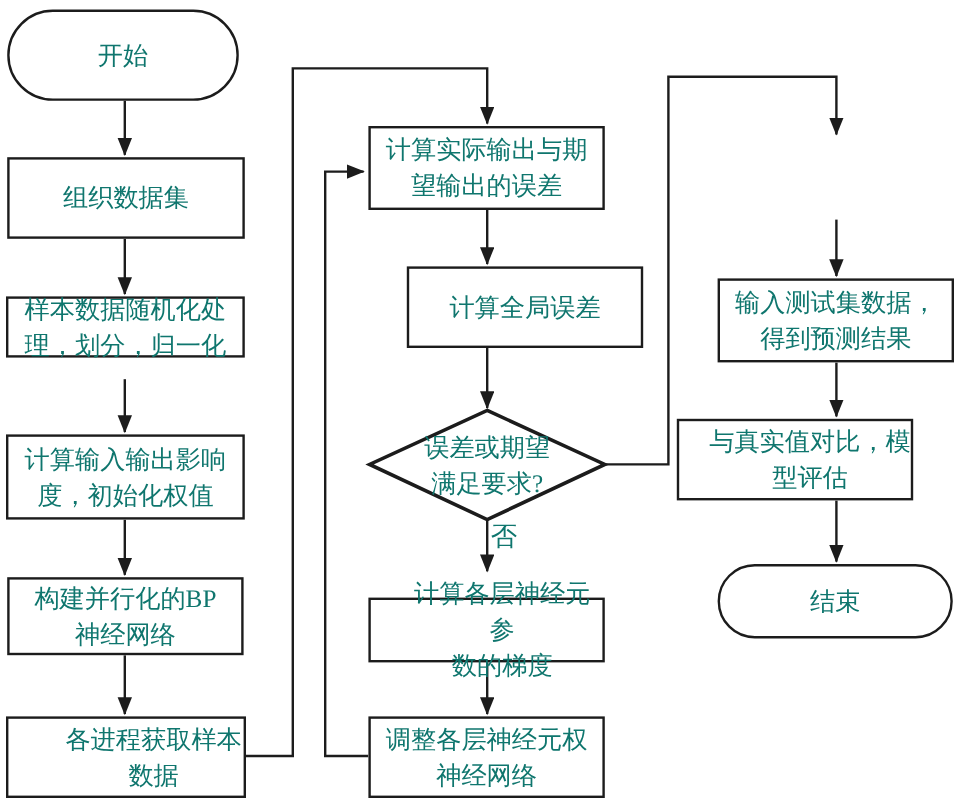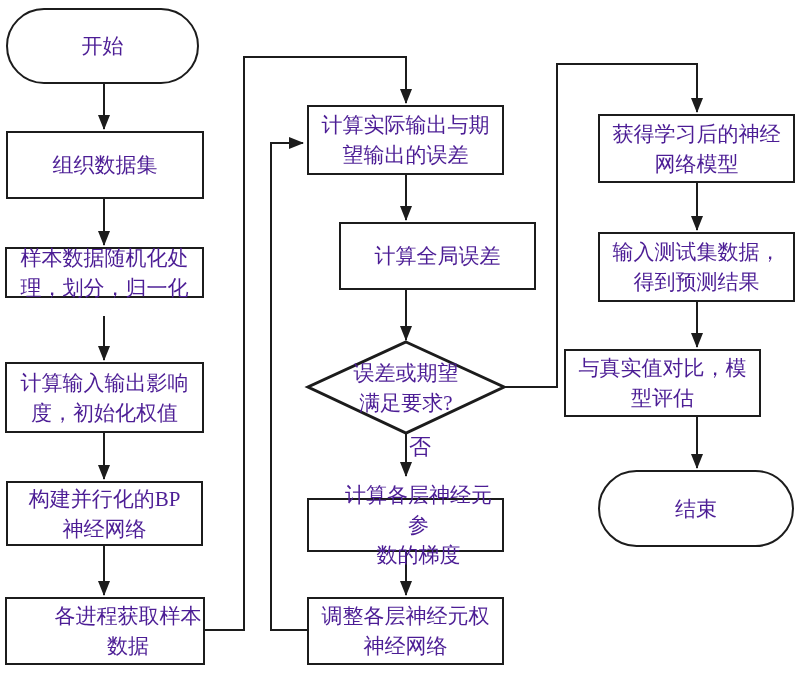--- a/index.html
+++ b/index.html
@@ -6,21 +6,21 @@
     margin: 0;
     padding: 0;
     background: #ffffff;
   }
   .stage {
     position: relative;
     width: 800px;
     height: 673px;
     background: #ffffff;
     font-family: "Liberation Serif", "DejaVu Serif", serif;
-    color: #4c1d95;
+    color: #0f766e;
     overflow: hidden;
   }
   .connector-layer {
     position: absolute;
     left: 0;
     top: 0;
     width: 800px;
     height: 673px;
   }
   .conn {
@@ -144,34 +144,30 @@
   <div class="node" style="left:307px; top:498px; width:197px; height:54px;padding-left:26px;">
     <span class="lbl">计算各层神经元参
 数的梯度</span>
   </div>
 
   <div class="node" style="left:307px; top:597px; width:197px; height:68px;">
     <span class="lbl">调整各层神经元权
 神经网络</span>
   </div>
 
-  <div class="node" style="left:598px; top:114px; width:197px; height:69px;">
-    <span class="lbl">获得学习后的神经
-网络模型</span>
-  </div>
 
   <div class="node" style="left:598px; top:232px; width:197px; height:70px;">
     <span class="lbl">输入测试集数据，
 得到预测结果</span>
   </div>
 
-  <div class="node" style="left:564px; top:349px; width:197px; height:68px;">
+  <div class="node" style="left:564px; top:349px; width:197px; height:68px;justify-content:flex-end;">
     <span class="lbl">与真实值对比，模
 型评估</span>
   </div>
 
-  <div class="node terminal" style="left:598px; top:470px; width:196px; height:77px;font-family:Liberation Serif, serif;">
+  <div class="node terminal" style="left:598px; top:470px; width:196px; height:62px;font-family:Liberation Serif, serif;">
     <span class="lbl">结束</span>
   </div>
 
   <div class="edge-label" style="left:409px; top:435px;">否</div>
 
 </div>
 
 </body></html>

